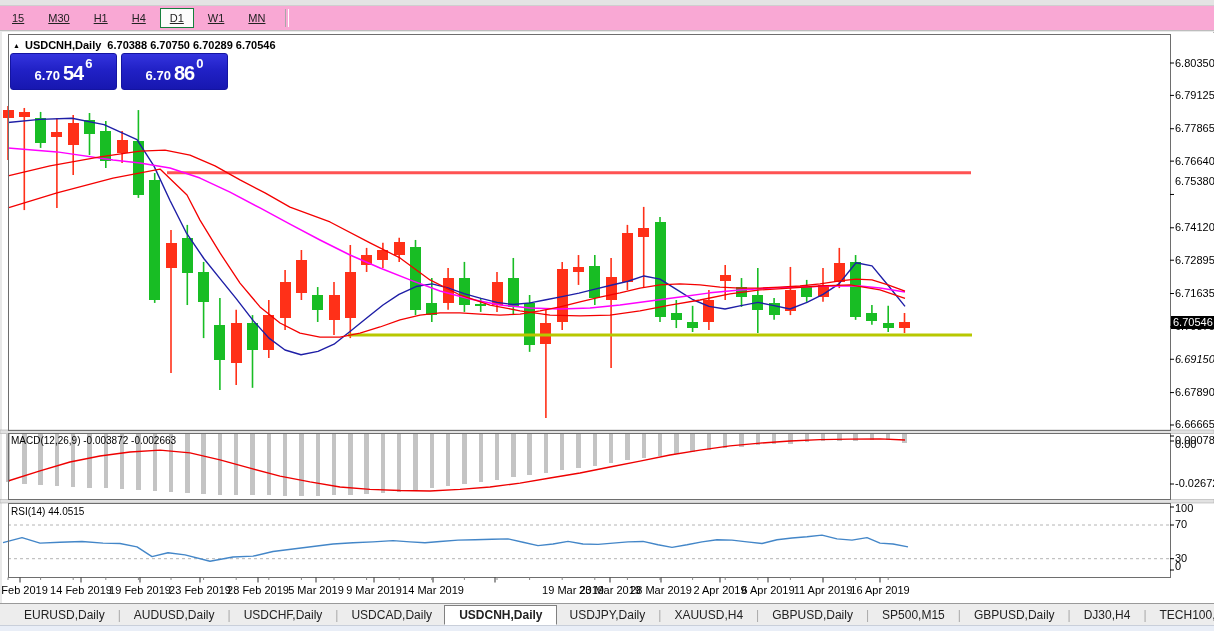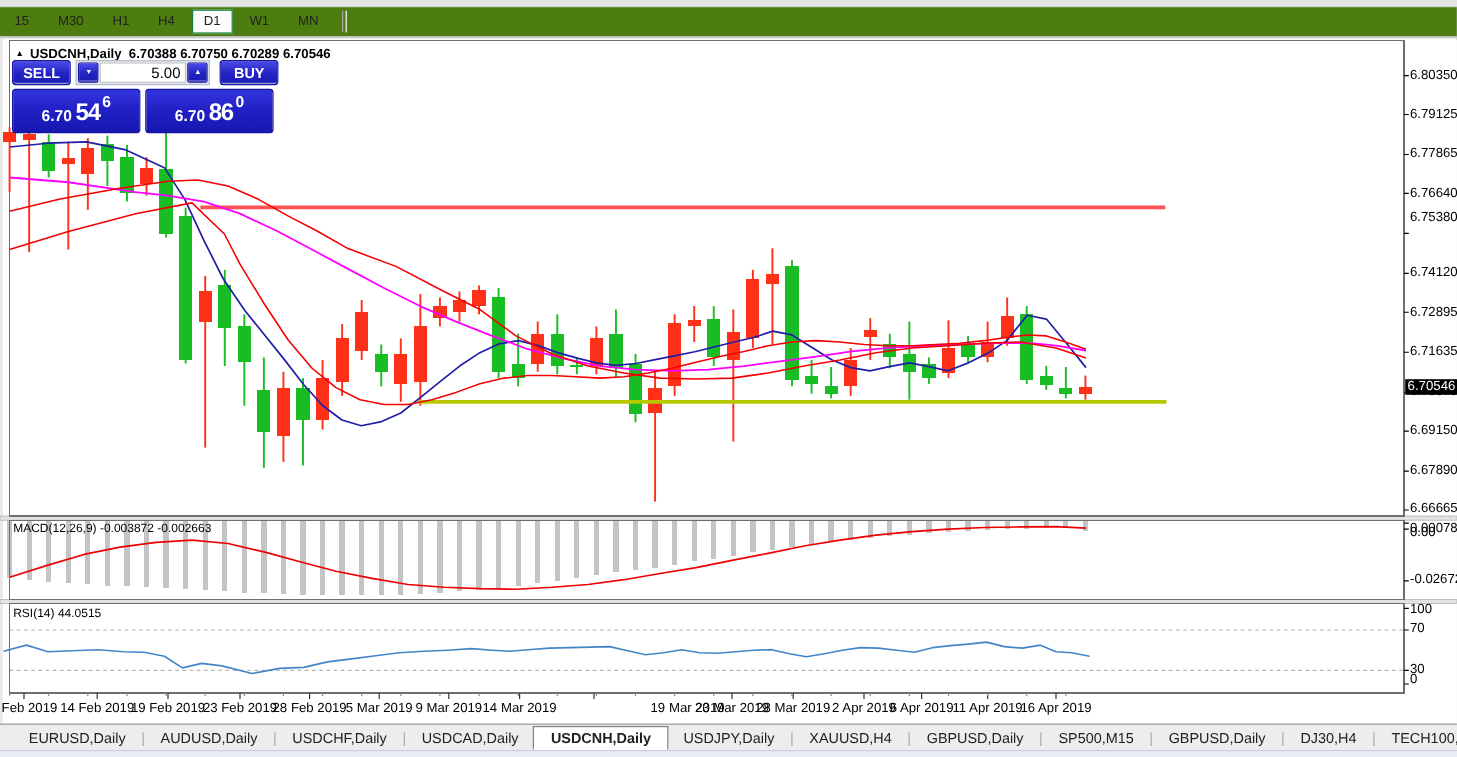--- a/index.html
+++ b/index.html
@@ -2,22 +2,22 @@
 <html><head>
 <meta charset="utf-8">
 <style>
   html,body{margin:0;padding:0;width:1214px;height:631px;overflow:hidden;
     background:#e9e9e9;font-family:"Liberation Sans",sans-serif;}
   #stage{position:absolute;left:0;top:0;width:1214px;height:631px;}
   #cv{position:absolute;left:0;top:0;z-index:1;pointer-events:none;}
   .abs{position:absolute;}
   
   .top-strip{left:0;top:0;width:1214px;height:5px;background:#e4e4e4;border-bottom:1px solid #cfcfcf;z-index:4;}
-  .toolbar{left:0;top:6px;width:1214px;height:24px;background:#4d7c0f;border-bottom:1px solid #bdbdbd;
-    display:flex;align-items:center;z-index:4;font-size:11px;color:#222;}
+  .toolbar{left:0;top:6px;width:1214px;height:24px;background:#f9a8d4;border-bottom:1px solid #bdbdbd;
+    display:flex;align-items:center;z-index:4;font-size:11px;color:#222;text-decoration:underline;}
   .tf{padding:3px 9px;margin:0 2px;border:1px solid transparent;cursor:default;}
   .tf.active{border:1px solid #15803d;background:#fcfcfc;}
   .tb-sep{width:2px;height:18px;border-left:1px solid #a8a8a8;border-right:1px solid #fff;margin:0 8px;}
   
   .chart-bg{left:2px;top:32px;width:1211px;height:571px;background:#fff;border-left:1px solid #b5b5b5;border-top:1px solid #b5b5b5;z-index:0;}
   .chart-title{left:13px;top:39px;z-index:3;font-size:11px;font-weight:bold;color:#000;white-space:nowrap;}
   .chart-title .tri{font-size:7px;position:relative;top:-1px;margin-right:5px;}
   .chart-title .ohlc{font-weight:bold;margin-left:6px;}
   
   .tp{left:10px;top:50px;width:222px;z-index:5;}
@@ -316,33 +316,20 @@
       <line x1="823" y1="577.5" x2="823" y2="580" stroke="#888" stroke-width="1"></line>
       <line x1="855.6" y1="577.5" x2="855.6" y2="580" stroke="#888" stroke-width="1"></line>
       <line x1="888.2" y1="577.5" x2="888.2" y2="580" stroke="#888" stroke-width="1"></line>
     </svg>
 
   <div class="abs chart-title">
     <span class="tri">▲</span><span>USDCNH,Daily</span><span class="ohlc">6.70388 6.70750 6.70289 6.70546</span>
   </div>
 
   <div class="abs tp">
-    <div class="tp-row1">
-      <div class="btn-blue sell-btn">SELL</div>
-      <div class="spin-wrap">
-        <div class="btn-blue spin-btn">
-            <span>▼</span>
-          </div>
-        <div class="vol">5.00</div>
-        <div class="btn-blue spin-btn">
-            <span>▲</span>
-          </div>
-      </div>
-      <div class="btn-blue buy-btn">BUY</div>
-    </div>
     <div class="tp-row2">
       <div class="price-box">
         <span class="pb-small">6.70</span>
           <span class="pb-big">54</span>
           <span class="pb-sup">6</span>
       </div>
       <div class="price-box">
         <span class="pb-small">6.70</span>
           <span class="pb-big">86</span>
           <span class="pb-sup">0</span>
@@ -353,21 +340,21 @@
   <div id="labels">
       <div class="plabel" style="top: 56.5px;">6.80350</div>
       <div class="plabel" style="top: 88.9037px;">6.79125</div>
       <div class="plabel" style="top: 122.233px;">6.77865</div>
       <div class="plabel" style="top: 154.637px;">6.76640</div>
       <div class="plabel" style="top: 175px;">6.75380</div>
       <div class="plabel" style="top: 221.296px;">6.74120</div>
       <div class="plabel" style="top: 253.7px;">6.72895</div>
       <div class="plabel" style="top: 287.029px;">6.71635</div>
       <div class="plabel" style="top: 320.359px;">6.70375</div>
-      <div class="plabel" style="top: 352.762px;">6.69150</div>
+      <div class="plabel" style="top: 352.762px; font-style: italic;">6.69150</div>
       <div class="plabel" style="top: 386.092px;">6.67890</div>
       <div class="plabel" style="top: 418.496px;">6.66665</div>
       <div class="plabel" style="top: 434px;">0.000782</div>
       <div class="plabel" style="top: 438px;">0.00</div>
       <div class="plabel" style="top: 477px;">-0.026721</div>
       <div class="plabel" style="top: 502px;">100</div>
       <div class="plabel" style="top: 518px;">70</div>
       <div class="plabel" style="top: 552px;">30</div>
       <div class="plabel" style="top: 560px;">0</div>
       <div class="dlabel" style="left: 20px;">9 Feb 2019</div>

